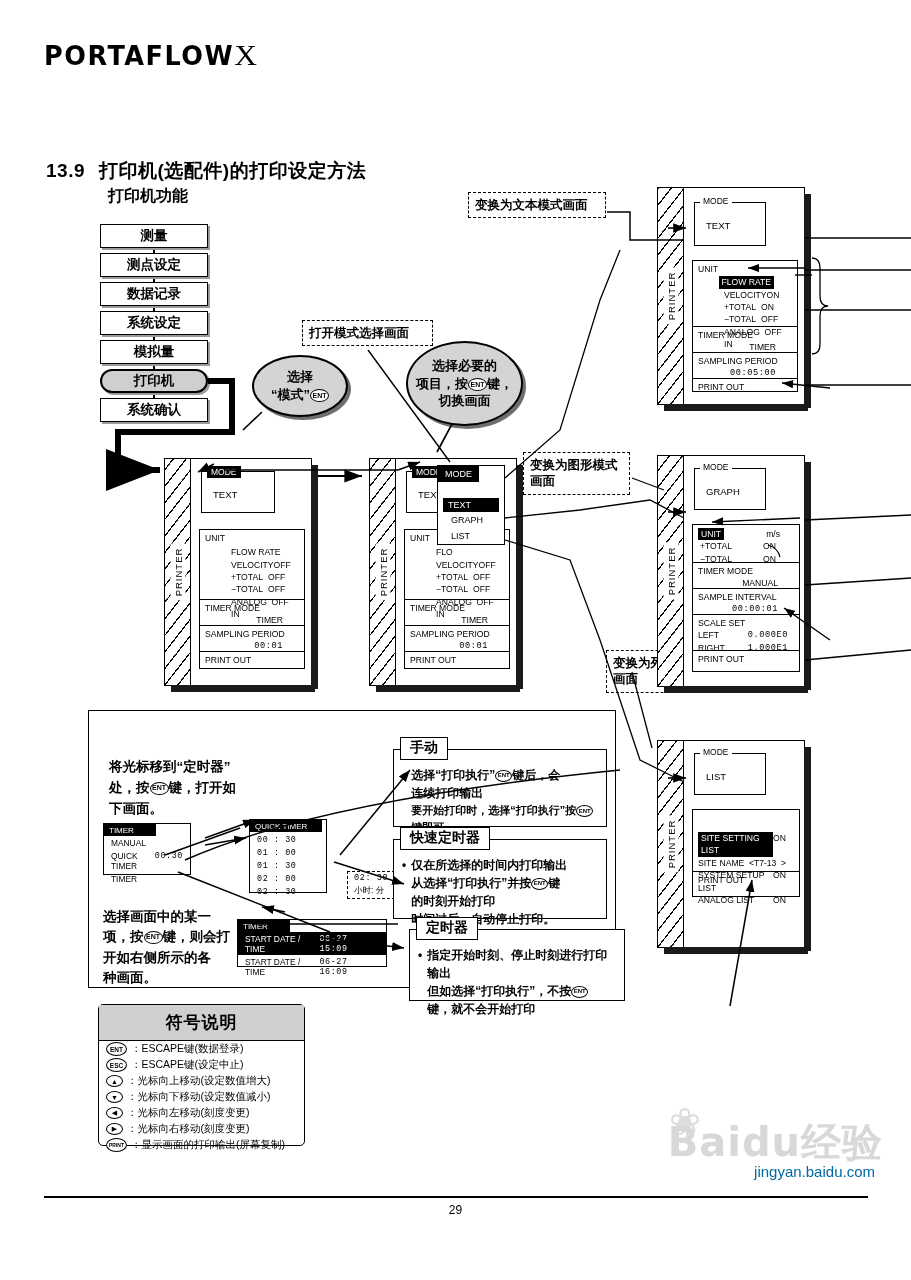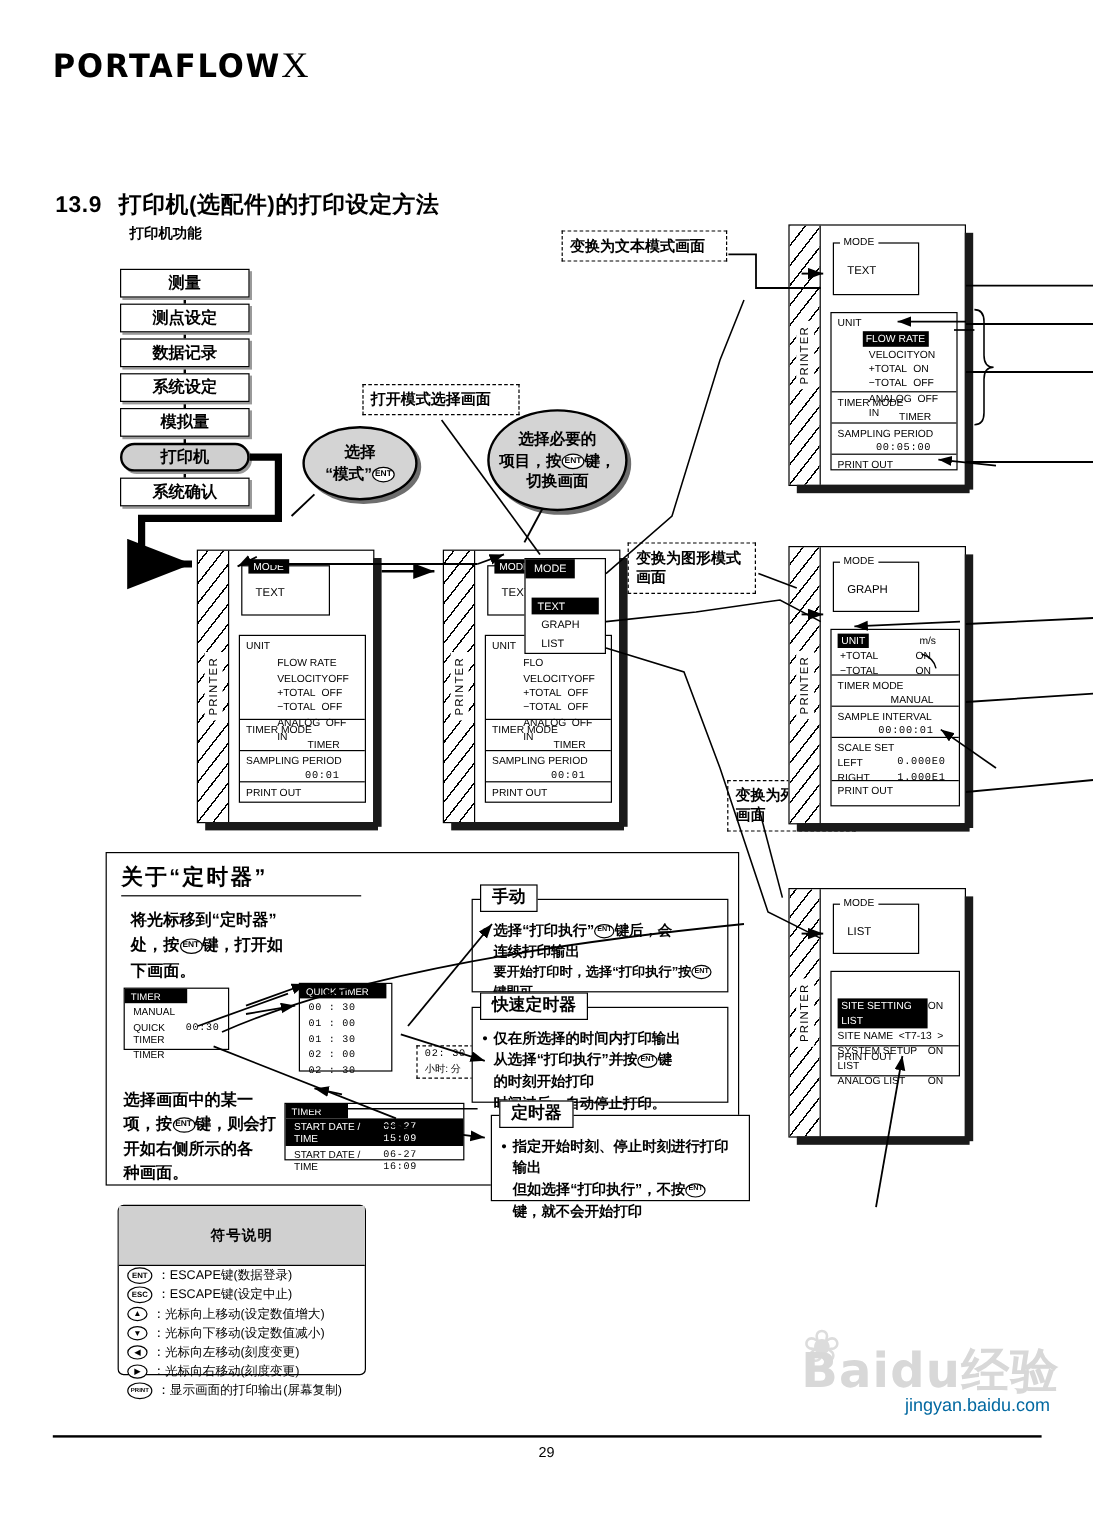--- a/index.html
+++ b/index.html
@@ -25,21 +25,21 @@
   #logo .x { font-family: "Liberation Serif", serif; font-weight: 400; font-size: 30px; }
 
   
   #sec-title {
     position: absolute; left: 46px; top: 158px;
     font-size: 19px; font-weight: bold; letter-spacing: .5px;
   }
   #sec-title .num { margin-right: 14px; }
   #sub-title {
     position: absolute; left: 108px; top: 186px;
-    font-size: 12px; font-weight: bold; text-align: center;
+    font-size: 16px; font-weight: bold; text-align: center;
   }
 
   
   .menu-box {
     position: absolute; left: 100px; width: 108px; height: 24px;
     border: 1.6px solid #000; background: #fff;
     display: flex; align-items: center; justify-content: center;
     font-size: 13.5px; font-weight: bold;
     box-shadow: 2px 2px 0 #9a9a9a;
   }
@@ -185,22 +185,22 @@
   }
   .inst .ib .bul { display: flex; gap: 5px; }
   .inst .ib .sm { font-size: 11px; }
 
   
   #legend {
     position: absolute; left: 98px; top: 1004px; width: 207px; height: 142px;
     border: 1.5px solid #000; border-radius: 5px; background: #fff;
   }
   #legend .lt {
-    background: #d0d0d0; text-align: center; font-size: 12px; font-weight: bold;
-    padding: 16px 0; border-bottom: 1.3px solid #000; letter-spacing: 1px;
+    background: #d0d0d0; text-align: center; font-size: 17px; font-weight: bold;
+    padding: 6px 0; border-bottom: 1.3px solid #000; letter-spacing: 1px;
   }
   #legend .lrow {
     display: flex; align-items: center; gap: 4px;
     padding: 1px 7px; font-size: 10.5px; white-space: nowrap;
   }
   .arrowkey {
     display: inline-flex; align-items: center; justify-content: center;
     width: 17px; height: 12px; border: 1.2px solid #000; border-radius: 50%;
     font-size: 7px; background: #fff;
   }
@@ -511,21 +511,20 @@
           <span>ON</span>
         </div>
       </div>
       <div class="row">
         <span>PRINT OUT</span>
       </div>
     </div>
   </div>
 
   <div id="timer-box">
-    <div id="timer-title">关于“定时器”</div>
     <div id="timer-desc">
       <div><span>将光标移到“定时器”</span></div>
       <div><span>处，按</span><span class="key k-ent">ENT</span><span>键，打开如</span></div>
       <div><span>下画面。</span></div>
     </div>
     <div id="timer-desc2">
       <div><span>选择画面中的某一</span></div>
       <div><span>项，按</span><span class="key k-ent">ENT</span><span>键，则会打</span></div>
       <div><span>开如右侧所示的各</span></div>
       <div><span>种画面。</span></div>

